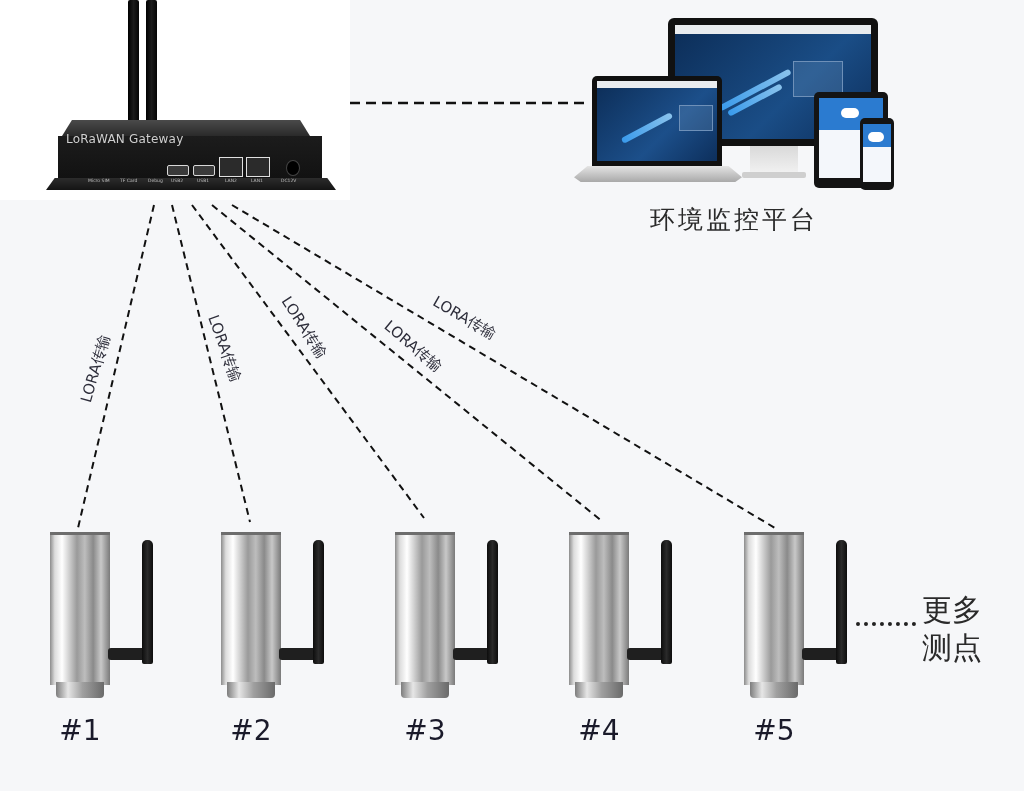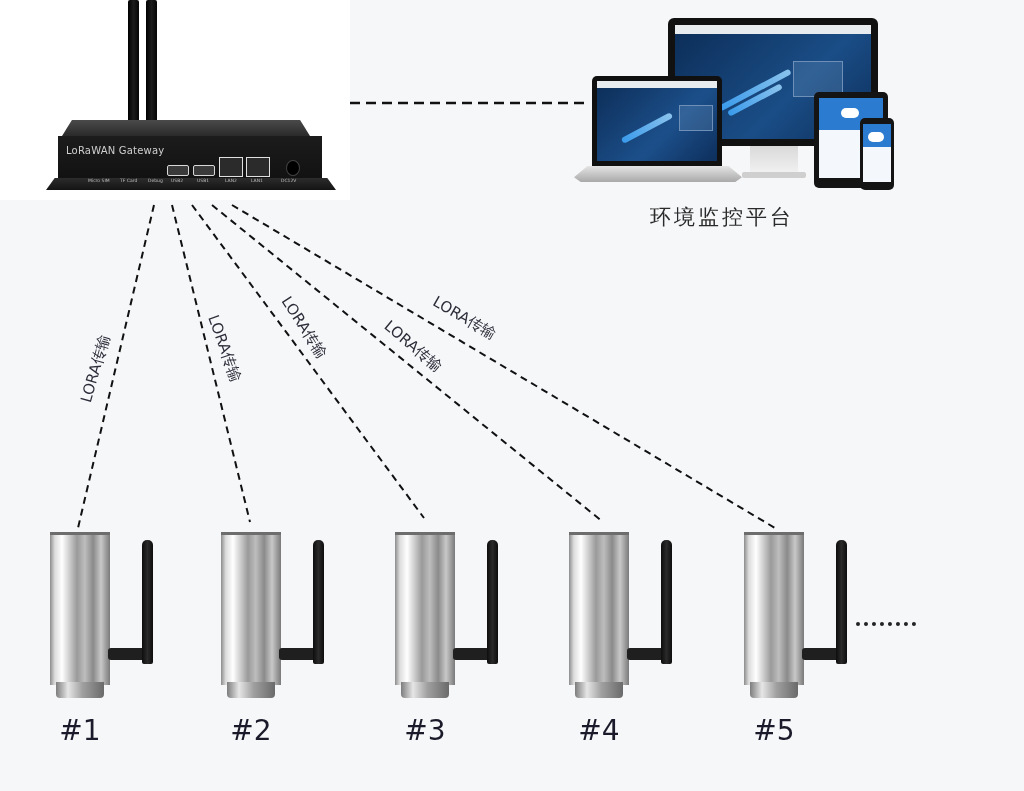--- a/index.html
+++ b/index.html
@@ -14,21 +14,21 @@
   .gw-bg { left: 0; top: 0; width: 350px; height: 200px; background: #ffffff; }
 
   
   .antenna { position: absolute; top: 0; width: 11px; height: 122px; background: linear-gradient(90deg,#000 0%,#1b1b1b 50%,#050505 100%); border-radius: 2px; }
   .gw-top { position: absolute; left: 62px; top: 120px; width: 248px; height: 16px;
     background: linear-gradient(180deg,#4a4a4a,#2a2a2a); clip-path: polygon(4% 0, 96% 0, 100% 100%, 0 100%); }
   .gw-front { position: absolute; left: 58px; top: 136px; width: 264px; height: 50px;
     background: linear-gradient(180deg,#1c1c1c,#101010); }
   .gw-flange { position: absolute; left: 46px; top: 178px; width: 290px; height: 12px;
     background: linear-gradient(180deg,#2c2c2c,#141414); clip-path: polygon(3% 0, 97% 0, 100% 100%, 0 100%); }
-  .gw-brand { position: absolute; left: 66px; top: 145px; font-size: 10px; color: #cfcfcf; letter-spacing: 0.2px; text-align: center; }
+  .gw-brand { position: absolute; left: 66px; top: 132px; font-size: 12px; color: #cfcfcf; letter-spacing: 0.2px; text-align: center; }
   .port-label { position: absolute; top: 178px; font-size: 4.5px; color: #bdbdbd; }
   .usb { position: absolute; top: 165px; width: 20px; height: 9px; border: 1px solid #d8d8d8; border-radius: 2px; background: #3a3a3a; }
   .lan { position: absolute; top: 157px; width: 22px; height: 18px; border: 1px solid #e0e0e0; background: #2b2b2b; }
   .dc { position: absolute; left: 286px; top: 160px; width: 12px; height: 14px; border-radius: 50%; background: #000; border: 1px solid #444; }
 
   
   .monitor { position: absolute; left: 668px; top: 18px; width: 210px; height: 128px; background: #111; border-radius: 6px; }
   .monitor-screen { position: absolute; left: 7px; top: 7px; right: 7px; bottom: 7px; background: linear-gradient(135deg,#0c2d57,#1a4d86 60%,#0d2f5c); }
   .monitor-bar { position: absolute; left: 0; top: 0; right: 0; height: 9px; background: #e9ecef; }
   .monitor-neck { position: absolute; left: 750px; top: 146px; width: 48px; height: 28px; background: linear-gradient(180deg,#d9d9d9,#f2f2f2); }
@@ -37,21 +37,21 @@
   .laptop-screen { position: absolute; left: 5px; top: 5px; right: 5px; bottom: 5px; background: linear-gradient(135deg,#0c2d57,#1c4f8a 60%,#0d2f5c); }
   .laptop-base { position: absolute; left: 574px; top: 166px; width: 168px; height: 16px; background: linear-gradient(180deg,#e4e4e4,#a9a9a9); clip-path: polygon(8% 0, 92% 0, 100% 70%, 96% 100%, 4% 100%, 0 70%); }
   .tablet { position: absolute; left: 814px; top: 92px; width: 74px; height: 96px; background: #141414; border-radius: 5px; }
   .tablet-screen { position: absolute; left: 5px; top: 6px; right: 5px; bottom: 10px; background: linear-gradient(180deg,#2b7bd0 0%,#2b7bd0 40%,#f4f7fb 40%); }
   .phone { position: absolute; left: 860px; top: 118px; width: 34px; height: 72px; background: #141414; border-radius: 5px; }
   .phone-screen { position: absolute; left: 3px; top: 6px; right: 3px; bottom: 8px; background: linear-gradient(180deg,#2b7bd0 0%,#2b7bd0 40%,#f4f7fb 40%); }
   .cloud { position: absolute; width: 18px; height: 10px; background: #fff; border-radius: 10px; }
   .chart-line { position: absolute; height: 6px; background: linear-gradient(90deg,#3fa9ff,#9ed8ff); border-radius: 3px; transform: rotate(-28deg); opacity: 0.85; }
   .panel { position: absolute; border: 1px solid #6e90b8; background: rgba(120,160,200,0.25); }
 
-  .platform-label { position: absolute; left: 650px; top: 203px; font-size: 21px; color: #2a2a2a; letter-spacing: 3px; }
+  .platform-label { position: absolute; left: 650px; top: 203px; font-size: 25px; color: #2a2a2a; letter-spacing: 3px; }
   .link-label { position: absolute; left: 368px; top: 66px; font-size: 24px; color: #333; }
 
   
   .sensor { position: absolute; top: 532px; width: 140px; height: 175px; }
   .cyl { position: absolute; left: 0; top: 0; width: 60px; height: 150px;
     background: linear-gradient(90deg,#8c8c8c 0%,#dcdcdc 8%,#ffffff 20%,#cfcfcf 32%,#9a9a9a 45%,#bdbdbd 58%,#8a8a8a 72%,#c8c8c8 85%,#7a7a7a 100%);
     border-top: 3px solid #6d6d6d; }
   .cyl-foot { position: absolute; left: 6px; top: 150px; width: 48px; height: 16px;
     background: linear-gradient(90deg,#7d7d7d,#e6e6e6 25%,#a0a0a0 55%,#6a6a6a); border-radius: 0 0 4px 4px; }
   .ant-stub { position: absolute; left: 58px; top: 116px; width: 42px; height: 12px; background: #1f1f1f; border-radius: 3px; }
@@ -168,18 +168,22 @@
       </div>
       <div class="sensor" style="left: 744px;">
         <div class="cyl"></div>
         <div class="cyl-foot"></div>
         <div class="ant-stub"></div>
         <div class="ant-rod"></div>
       </div>
     </div>
 
   <div class="more-dots"></div>
+  <div class="more-label">
+    <div>更多</div>
+    <div>测点</div>
+  </div>
 <div class="sensor-label" style="left: 40px;">#1</div>
     <div class="sensor-label" style="left: 211px;">#2</div>
     <div class="sensor-label" style="left: 385px;">#3</div>
     <div class="sensor-label" style="left: 559px;">#4</div>
     <div class="sensor-label" style="left: 734px;">#5</div>
   </div>
 
 </body></html>

